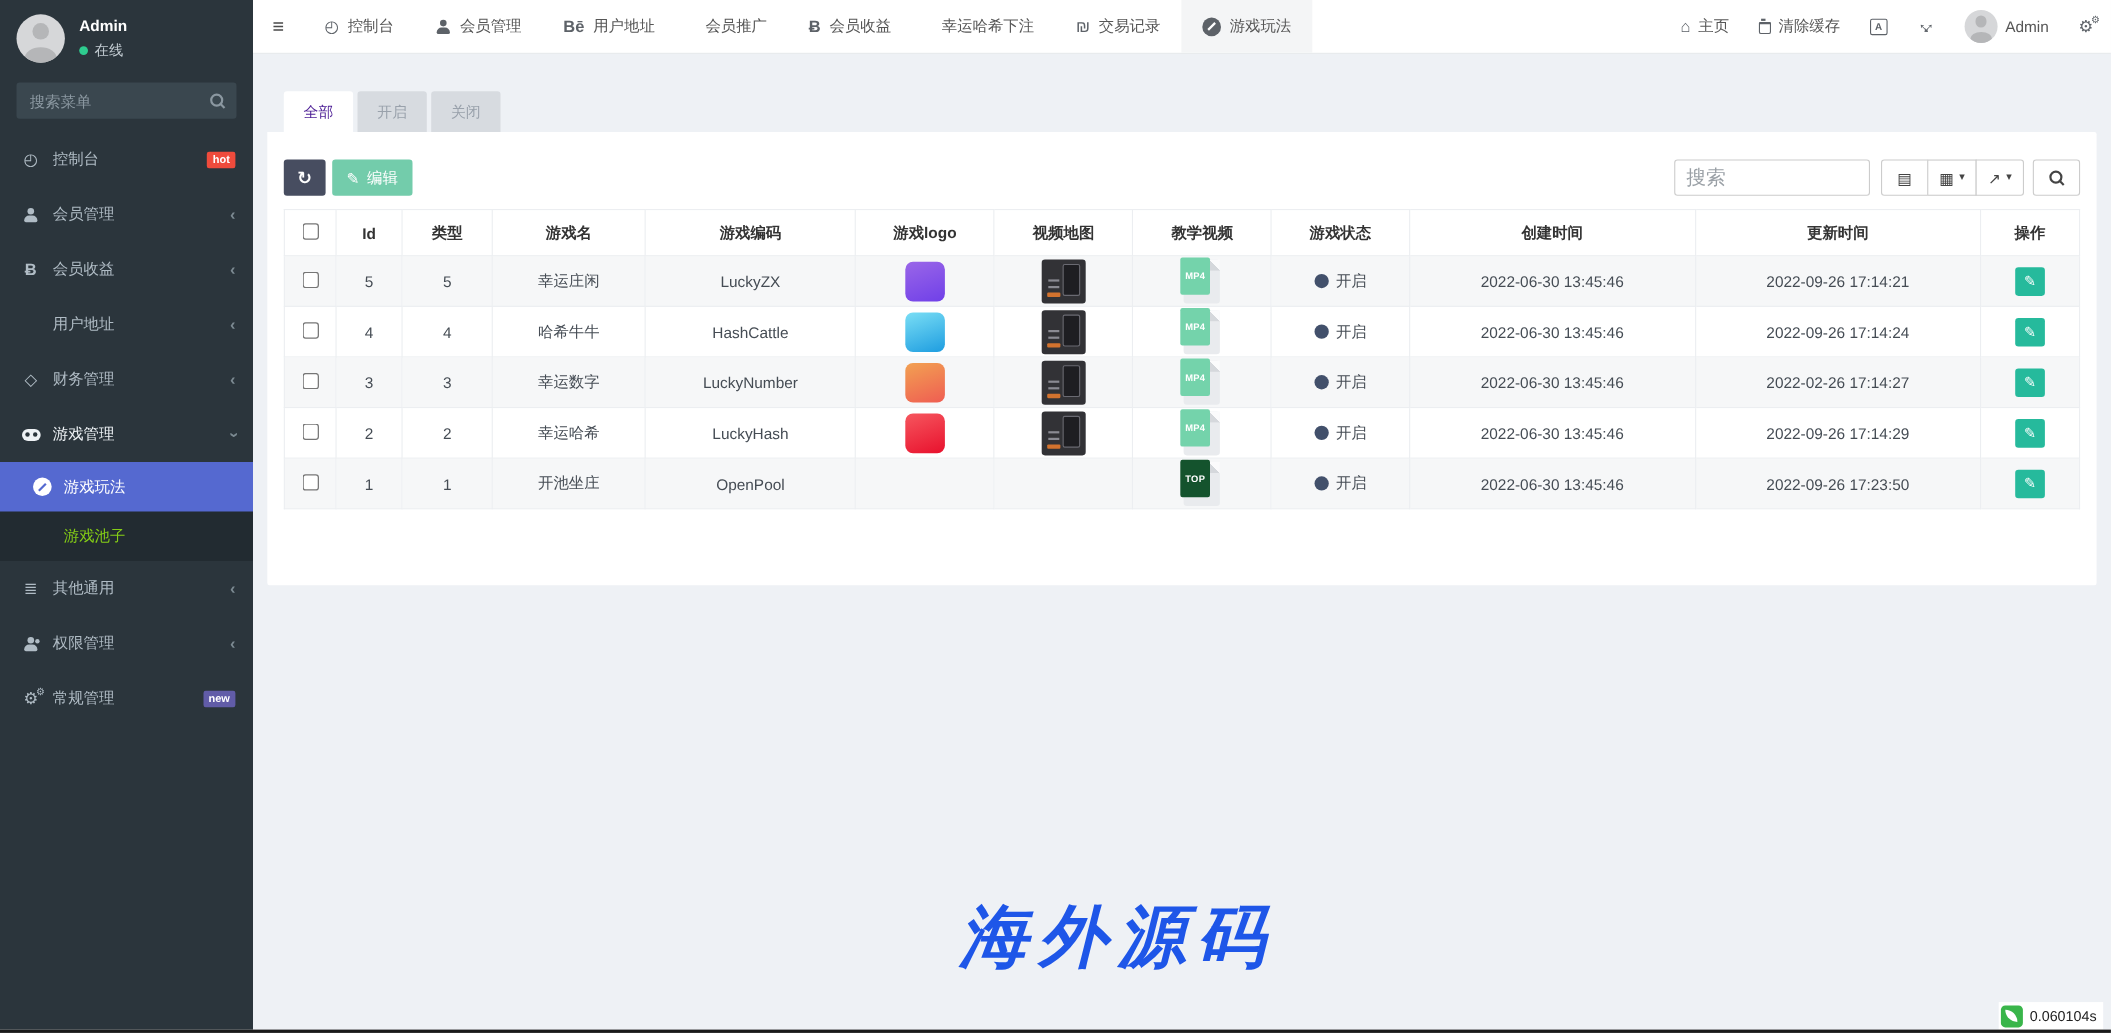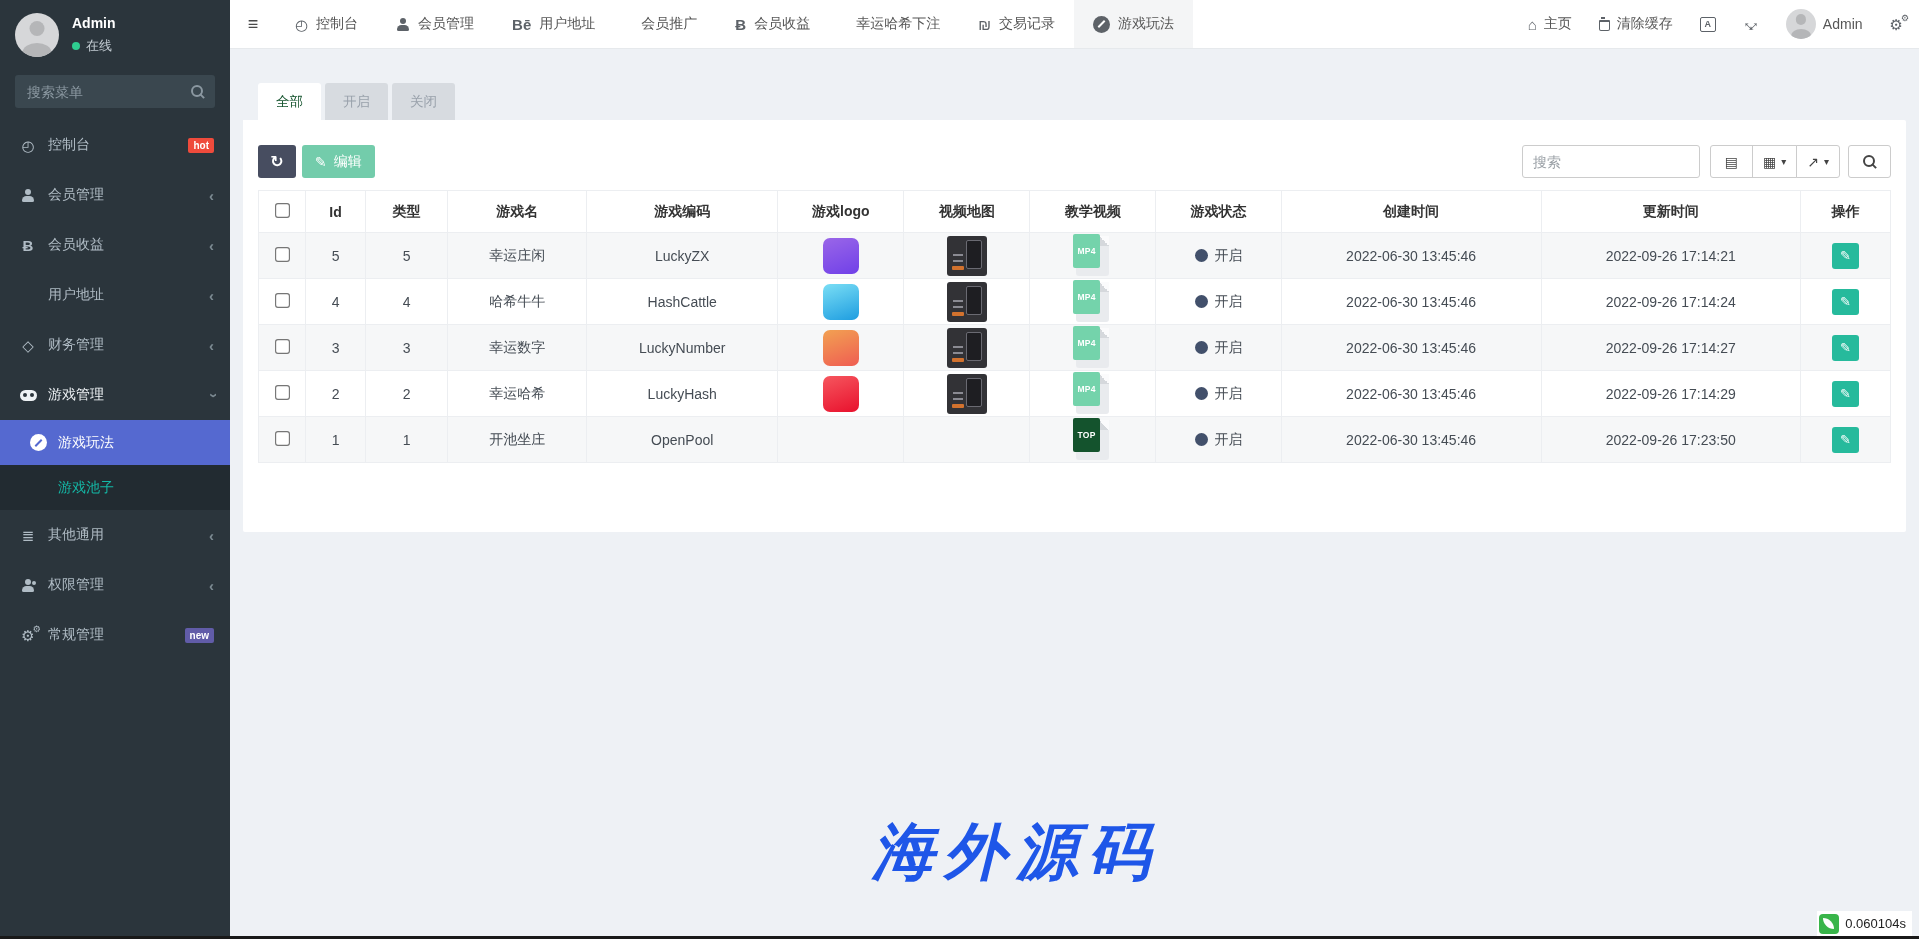--- a/index.html
+++ b/index.html
@@ -65,21 +65,21 @@
     color:#aab7bf; padding:0 32px 0 12px; font-size:14px; outline:none;
     font-family:"Liberation Sans","DejaVu Sans",sans-serif; }
   .sidesearch input::placeholder { color:#8b98a1; }
   .sidesearch .ic-mag { position:absolute; right:10px; top:10px; color:#8b98a1; }
   .sitem { height:50px; display:flex; align-items:center; padding:0 16px; color:#b0bcc5; font-size:14px; cursor:pointer; }
   .sitem .iwrap { width:24px; display:flex; justify-content:center; margin-right:8px; }
   .sitem .chev { margin-left:auto; color:#7c8a92; font-size:17px; font-weight:bold; }
   .sitem.parent-open { color:#eef2f5; }
   .badge { margin-left:auto; font-size:10px; font-weight:bold; color:#fff; padding:2px 5px; border-radius:2px; }
   .submenu { background:#222b31; }
-  .subitem { height:45px; display:flex; align-items:center; padding:0 16px 0 26px; color:#14b8a6; font-size:14px; cursor:pointer; }
+  .subitem { height:45px; display:flex; align-items:center; padding:0 16px 0 26px; color:#84cc16; font-size:14px; cursor:pointer; }
   .subitem .iwrap { width:24px; display:flex; justify-content:center; margin-right:8px; }
   .subitem.active { background:var(--sidebar-active); color:#fff; }
   .subitem.active .ic-wand::after { background:var(--sidebar-active); }
 
   
   .topnav { position:absolute; left:230px; top:0; right:0; height:49px; background:#fff;
     border-bottom:1px solid #e6e9ec; display:flex; align-items:stretch; z-index:4; }
   .hamburger { width:46px; display:flex; align-items:center; justify-content:center; font-size:18px; color:#4a4a4a; cursor:pointer; }
   .tnav-item { display:flex; align-items:center; gap:8px; padding:0 19px; font-size:14px; color:#565656; cursor:pointer; }
   .tnav-item .ic { color:#5d6268; }
@@ -87,30 +87,30 @@
   .tnav-right { margin-left:auto; display:flex; align-items:center; gap:27px; padding-right:16px; }
   .tr-item { display:flex; align-items:center; gap:7px; font-size:14px; color:#565656; cursor:pointer; }
   .tr-item .ic { color:#5d6268; }
   .tr-item .avatar { width:30px; height:30px; }
 
   
   .content { position:absolute; left:230px; top:49px; right:0; bottom:0; background:#eef1f5; }
   .tabs { display:flex; margin:34px 0 0 28px; }
   .tab { height:37px; padding:0 18px; display:flex; align-items:center; font-size:13.5px; cursor:pointer;
     border-radius:3px 3px 0 0; margin-right:4px; background:#d7dbe0; color:#99a1ab; }
-  .tab.active { background:#fff; color:#14532d; }
+  .tab.active { background:#fff; color:#4c1d95; }
   .card { margin:0 13px; background:#fff; height:412px; padding:25px 15px 0; border-radius:0 2px 2px 2px; }
   .toolbar { display:flex; align-items:center; margin-bottom:12px; }
   .btn { border:none; cursor:pointer; display:flex; align-items:center; justify-content:center;
     font-family:"Liberation Sans","DejaVu Sans",sans-serif; }
   .btn-refresh { width:38px; height:33px; background:var(--refresh-dark); color:#fff; border-radius:3px; font-size:16px; font-weight:bold; }
   .btn-edit { height:33px; padding:0 13px; margin-left:6px; background:var(--toolbar-edit); color:#fff;
     border-radius:3px; font-size:14px; gap:7px; }
   .toolbar-right { margin-left:auto; display:flex; align-items:center; }
-  .tsearch { width:178px; height:33px; border:1px solid #ccc; border-radius:3px; padding:12px 10px; font-size:14px;
+  .tsearch { width:178px; height:33px; border:1px solid #ccc; border-radius:3px; padding:12px 10px; font-size:18px;
     color:#555; outline:none; margin-right:10px; font-family:"Liberation Sans","DejaVu Sans",sans-serif; }
   .tsearch::placeholder { color:#9aa0a6; }
   .btn-group { display:flex; }
   .tbtn { height:33px; min-width:43px; padding:0 10px; background:#fff; border:1px solid #ccc; color:#444;
     font-size:14px; gap:5px; }
   .btn-group .tbtn { border-radius:0; margin-left:-1px; }
   .btn-group .tbtn:first-child { border-radius:3px 0 0 3px; margin-left:0; }
   .btn-group .tbtn:last-child { border-radius:0 3px 3px 0; }
   .tbtn.single { border-radius:3px; margin-left:8px; }
   .caret { font-size:10px; color:#444; }
@@ -488,21 +488,21 @@
                   <span class="filelabel" style="background: rgb(116, 211, 171);">MP4</span>
                 </div>
               </td>
               <td>
                 <div class="statuscell">
                   <span class="statusdot"></span>
                   <span>开启</span>
                 </div>
               </td>
               <td>2022-06-30 13:45:46</td>
-              <td>2022-09-26 17:14:27</td>
+              <td>2022-02-26 17:14:27</td>
               <td>
                 <button class="btn rowedit">✎</button>
               </td>
             </tr>
             <tr>
               <td><input type="checkbox" style=""></td>
               <td>2</td>
               <td>2</td>
               <td>幸运哈希</td>
               <td>LuckyHash</td>

